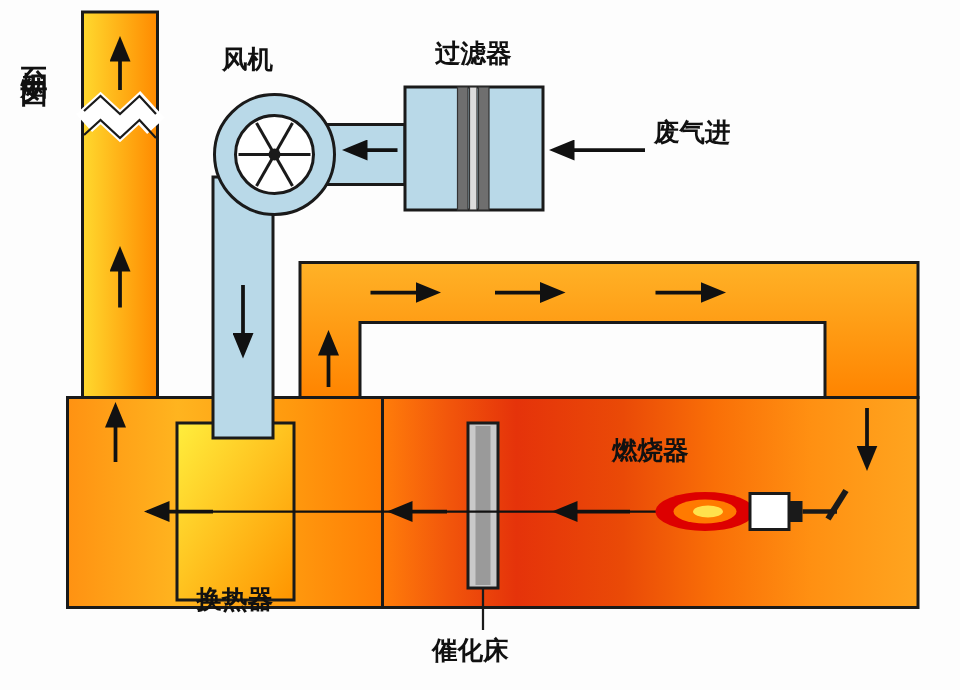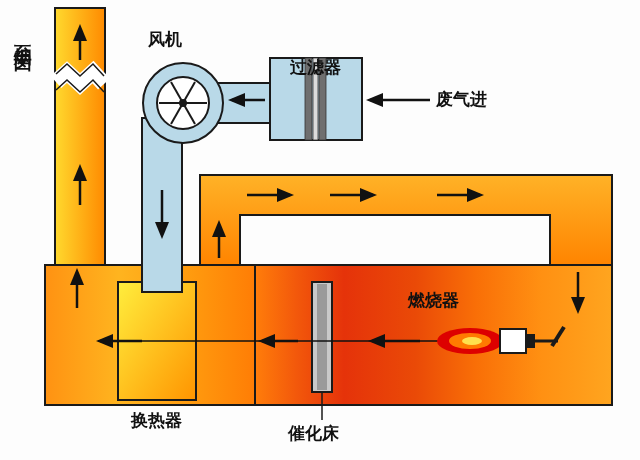--- a/index.html
+++ b/index.html
@@ -128,18 +128,18 @@
     <g>
       <rect x="500" y="329" width="26" height="24" fill="#ffffff" stroke="#1a1a1a" stroke-width="2"></rect>
       <rect x="526" y="334" width="9" height="14" fill="#1a1a1a"></rect>
       <line x1="535" y1="341" x2="558" y2="341" stroke="#1a1a1a" stroke-width="3"></line>
       <line x1="552" y1="346" x2="564" y2="327" stroke="#1a1a1a" stroke-width="4"></line>
     </g>
   </svg>
 
   <div class="lbl lbl-vert" style="left:12px;top:30px;">至烟囱</div>
   <div class="lbl" style="left:148px;top:30px;">风机</div>
-  <div class="lbl" style="left:290px;top:26px;margin-top:32px;">过滤器</div>
-  <div class="lbl" style="left:436px;top:90px;">废气进</div>
+  <div class="lbl" style="left:290px;top:26px;">过滤器</div>
+  <div class="lbl" style="left:436px;top:79px;">废气进</div>
   <div class="lbl" style="left:408px;top:291px;">燃烧器</div>
-  <div class="lbl" style="left:131px;top:411px;">换热器</div>
+  <div class="lbl" style="left:131px;top:390px;">换热器</div>
   <div class="lbl" style="left:288px;top:424px;font-family:Liberation Serif, serif;">催化床</div>
 </div>
 
 </body></html>

